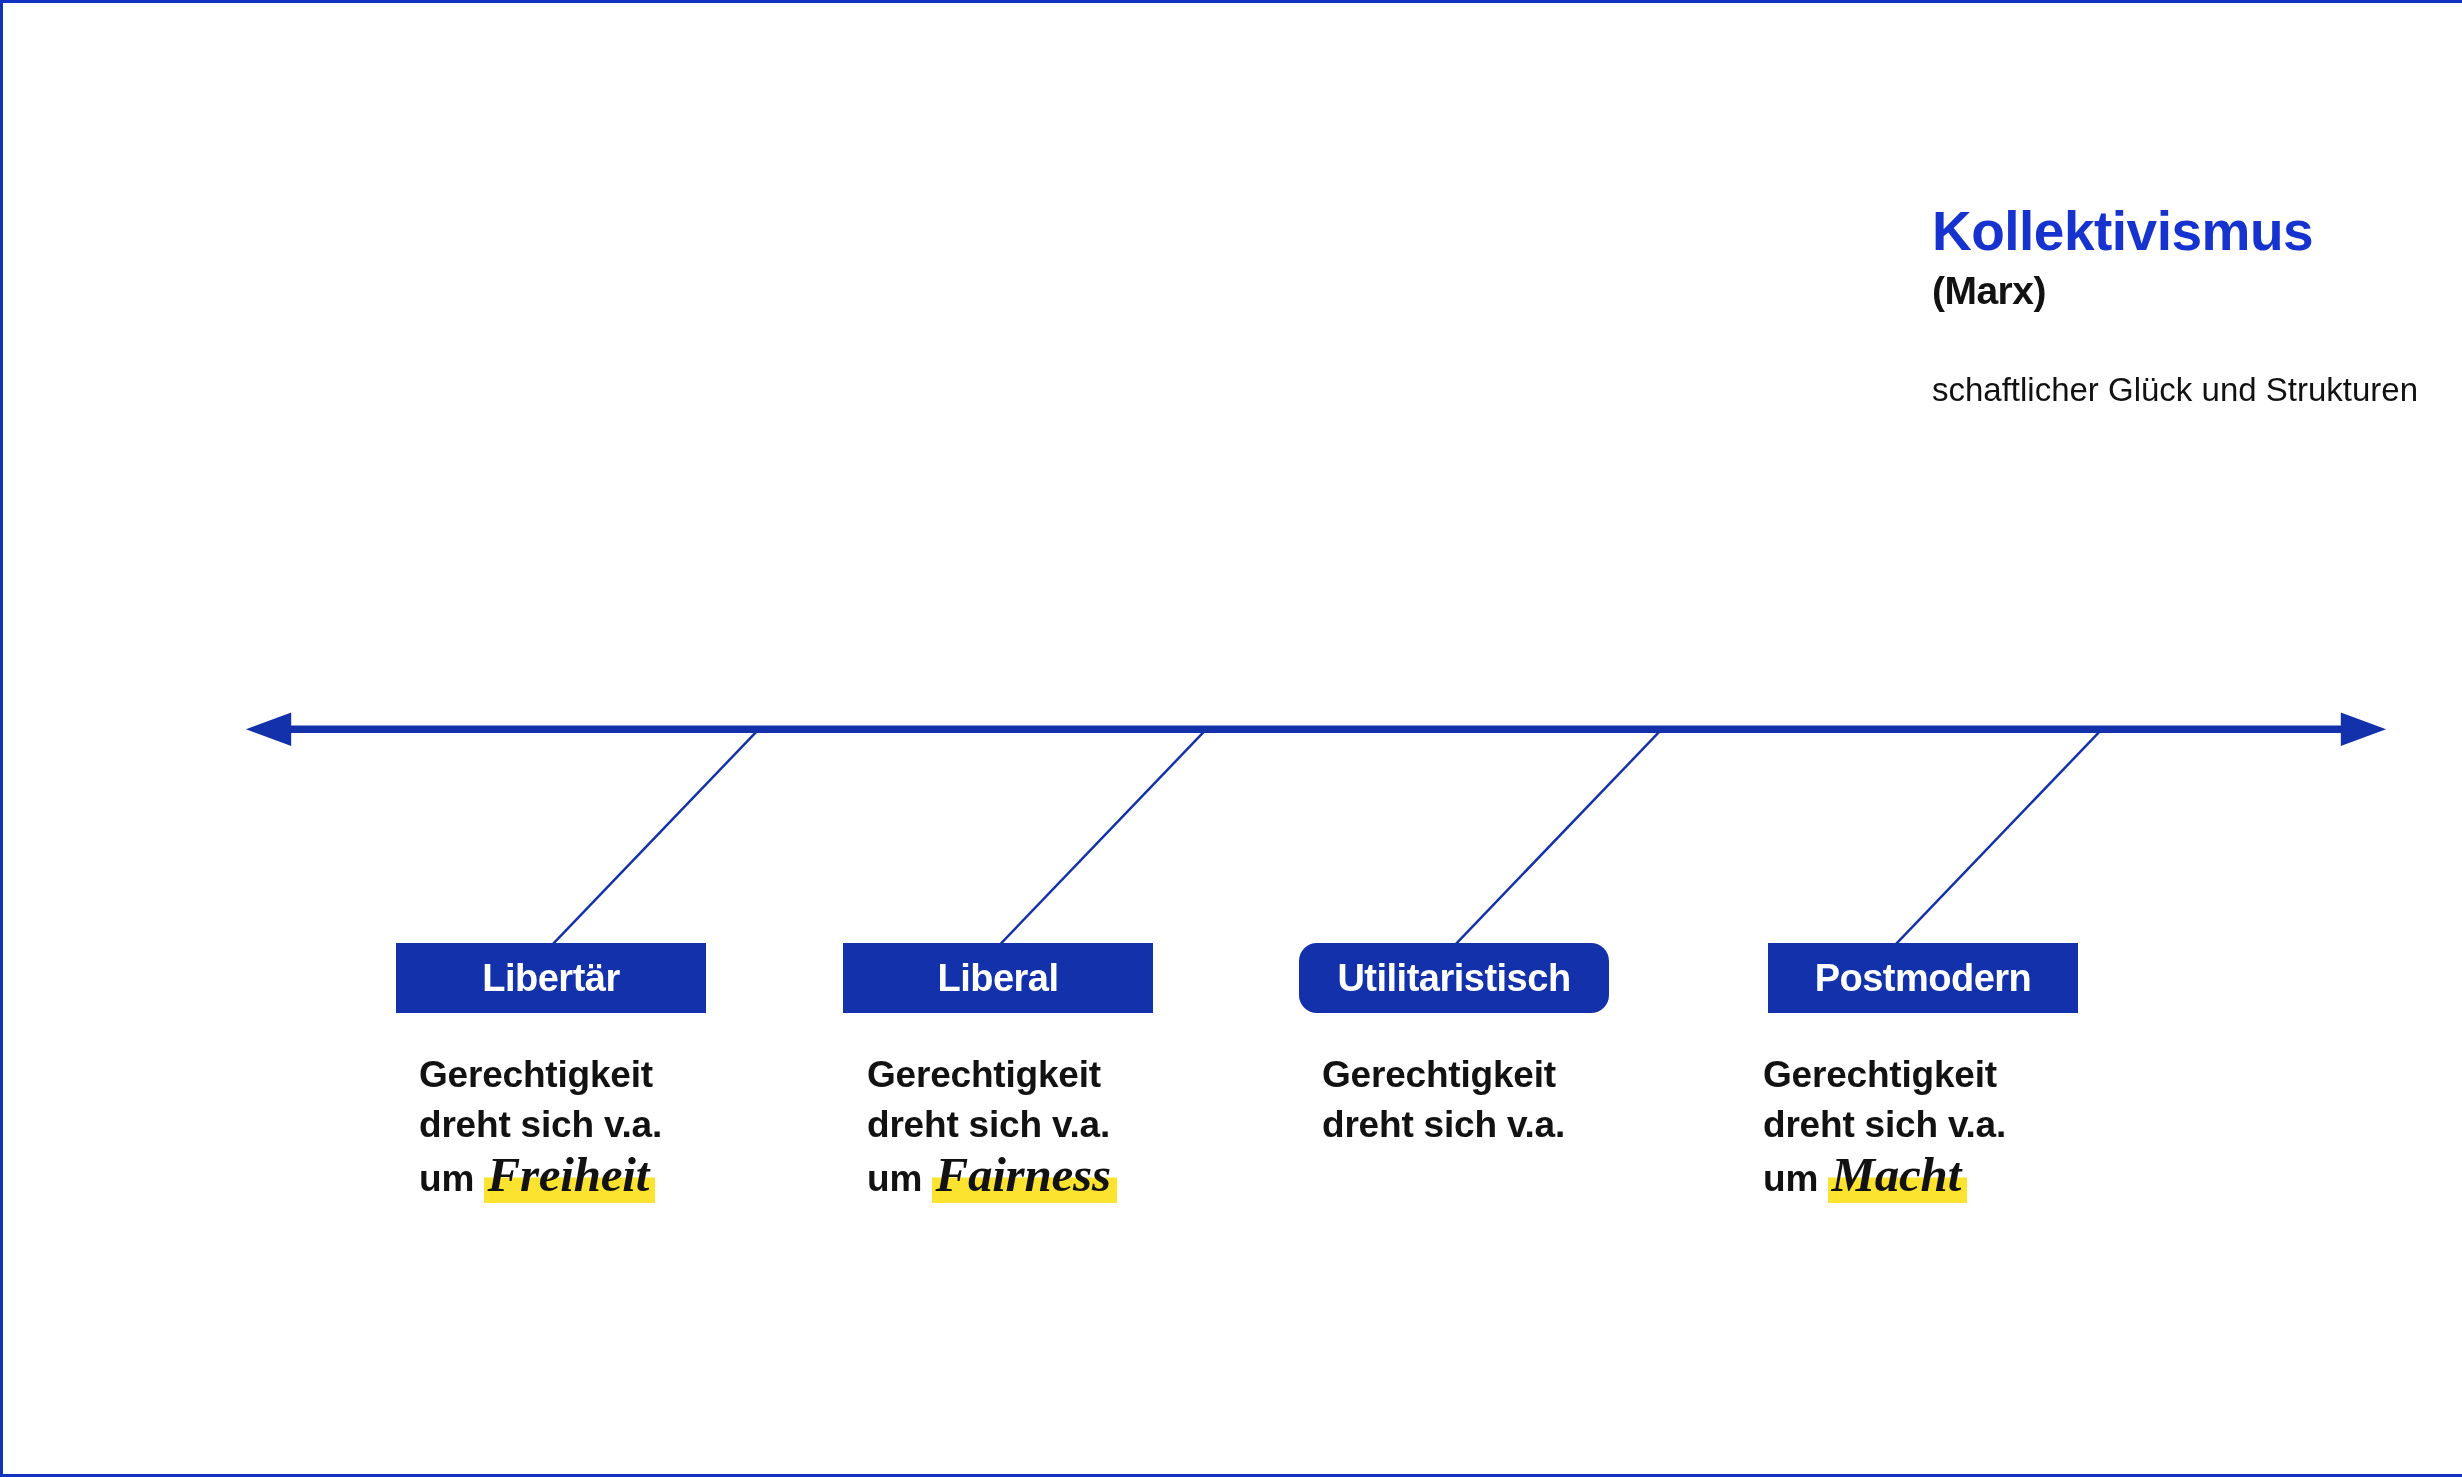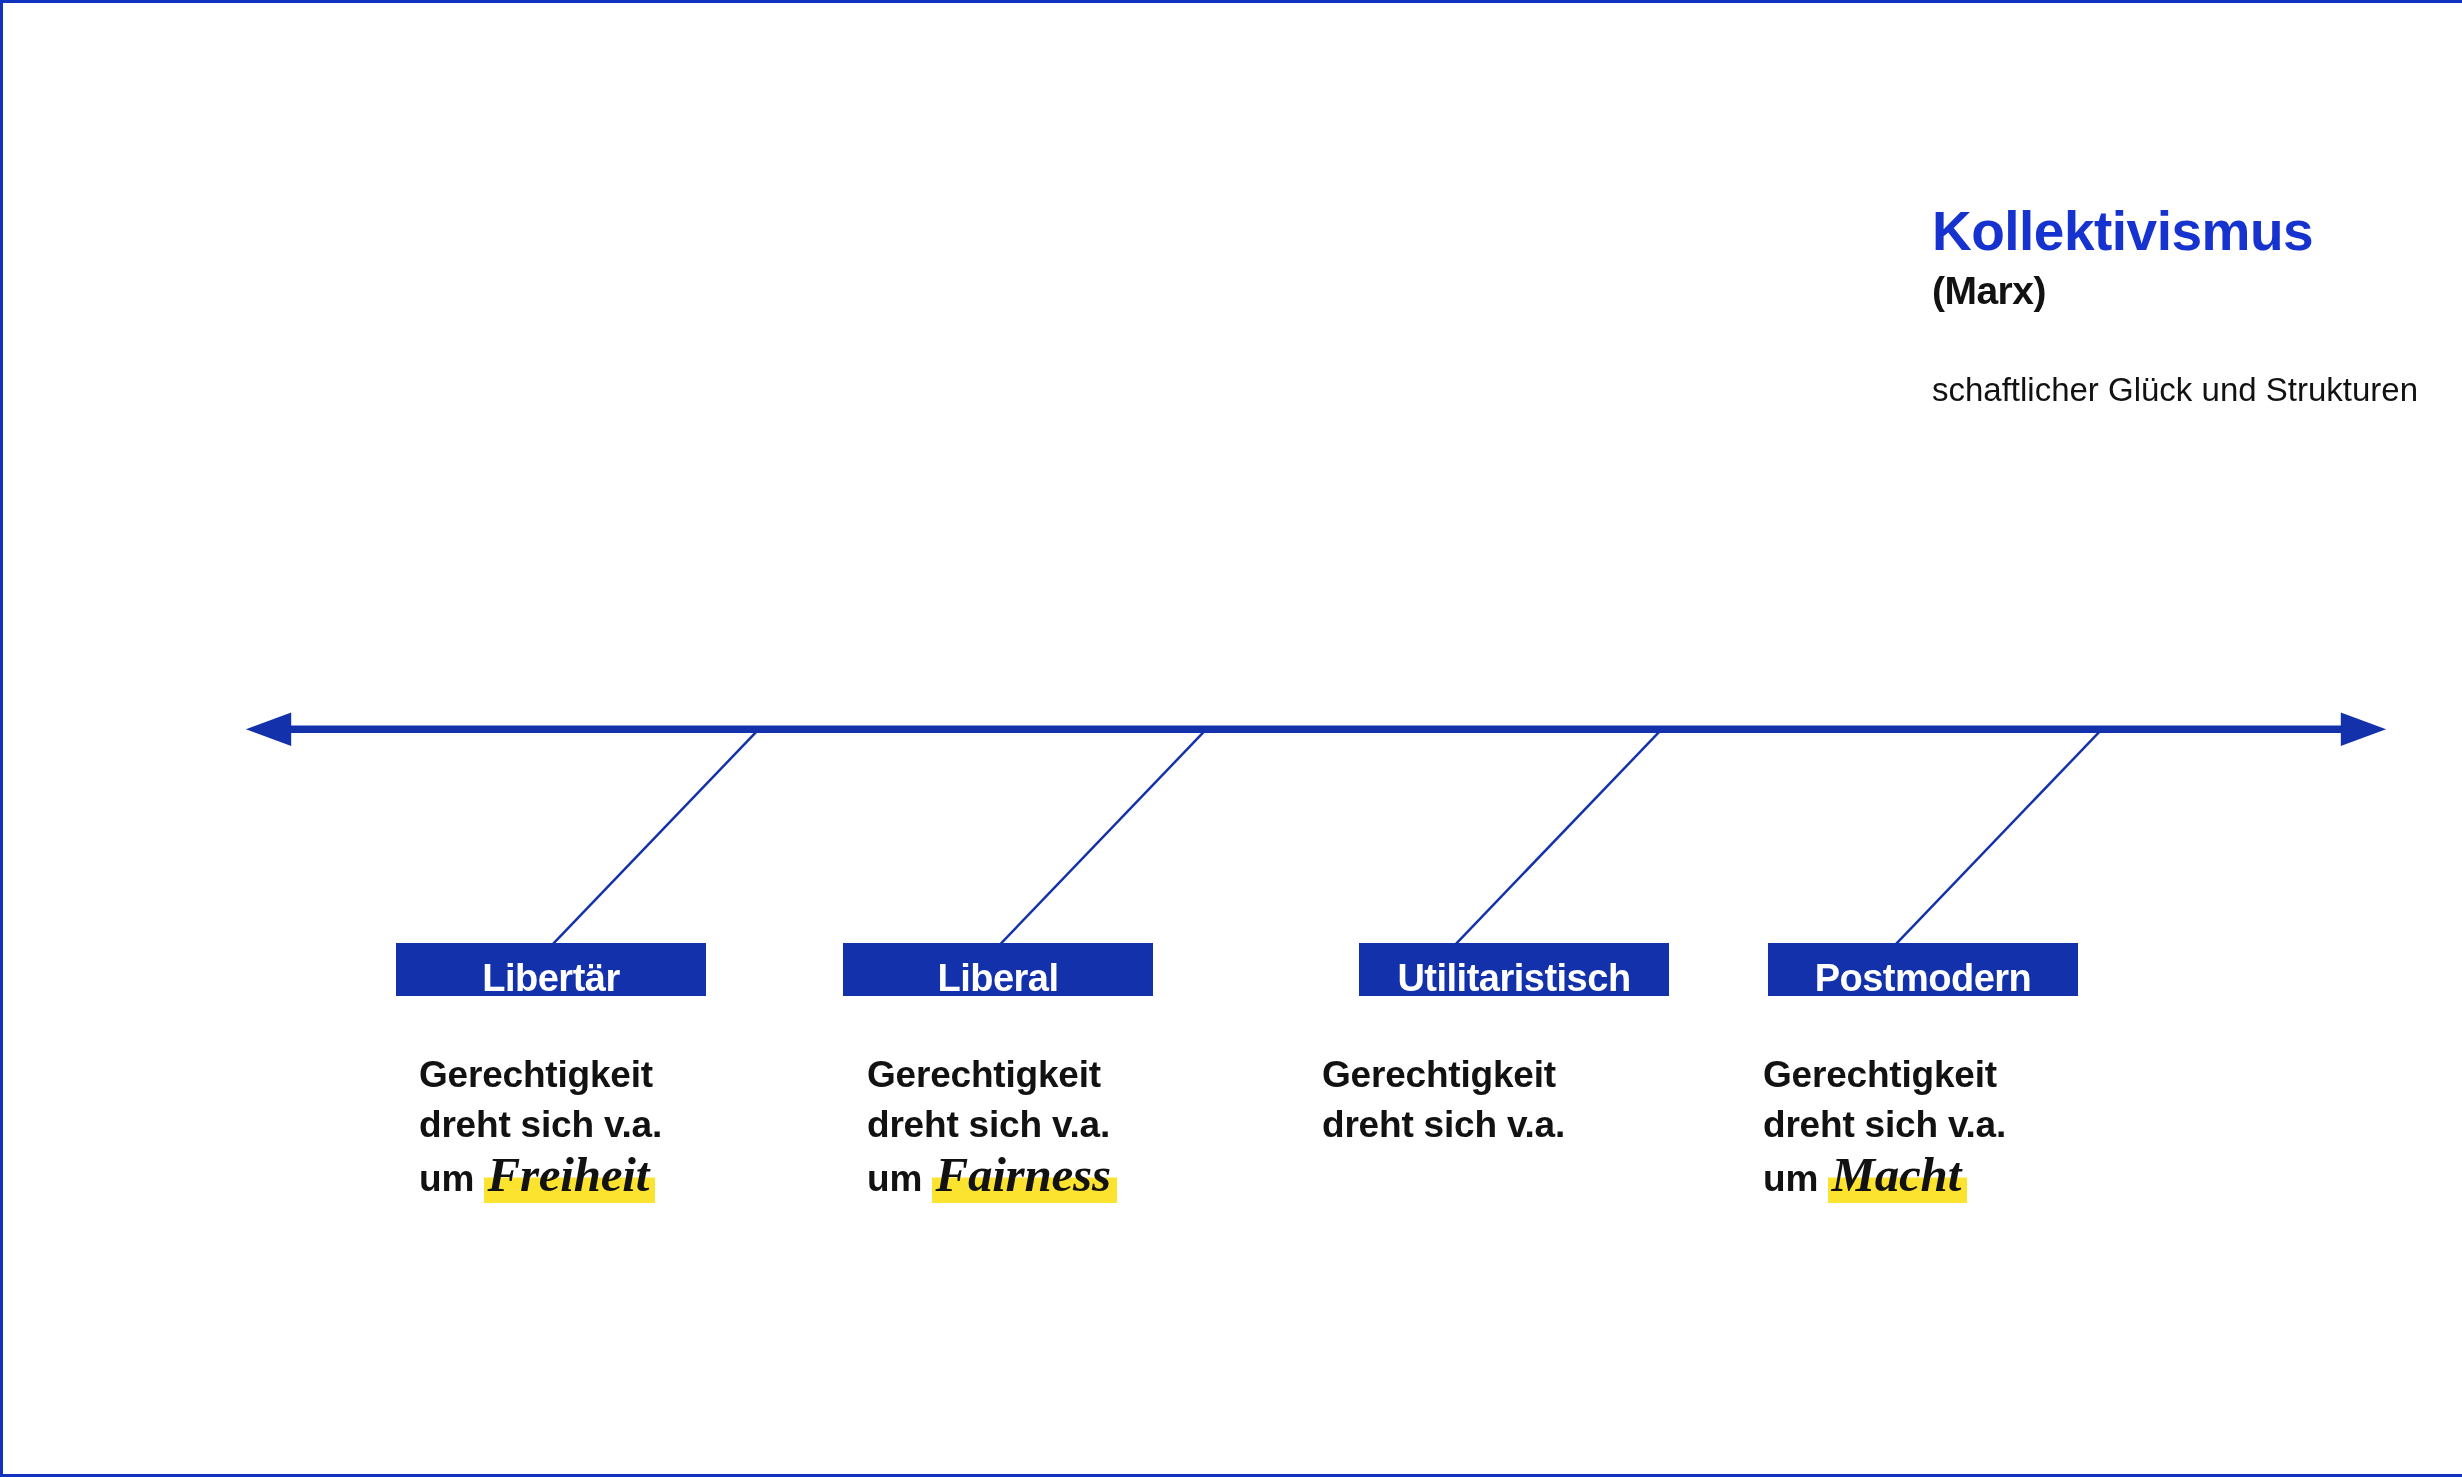--- a/index.html
+++ b/index.html
@@ -38,30 +38,30 @@
   .pole-desc{margin-top:51px;font-size:33px;font-weight:400;line-height:50px;color:var(--text-black);}
 
   
   .spectrum-svg{position:absolute;left:0;top:0;width:2626px;height:1477px;pointer-events:none;}
   .axis-line{stroke:var(--shape-blue);stroke-width:15;}
   .axis-head{fill:var(--shape-blue);}
   .diag{stroke:var(--shape-blue);stroke-width:5;}
 
   
   .pos-box{
-    position:absolute;top:940px;width:310px;height:53px;
+    position:absolute;top:940px;width:310px;height:70px;
     background:var(--box-blue);
     color:var(--box-label-white);
     font-size:38px;font-weight:700;line-height:70px;
     text-align:center;letter-spacing:-0.5px;
     white-space:nowrap;
   }
   .pos-box.c1{left:393px;}
   .pos-box.c2{left:840px;text-align:center;}
-  .pos-box.c3{left:1356px;}
+  .pos-box.c3{left:1296px;border-radius:18px;}
   .pos-box.c4{left:1765px;}
 
   .statement{
     position:absolute;top:1047px;width:295px;
     font-size:37px;font-weight:700;line-height:50px;
     color:var(--text-black);letter-spacing:-0.2px;
     white-space:nowrap;
   }
   .statement.c1{left:416px;}
   .statement.c2{left:864px;}

